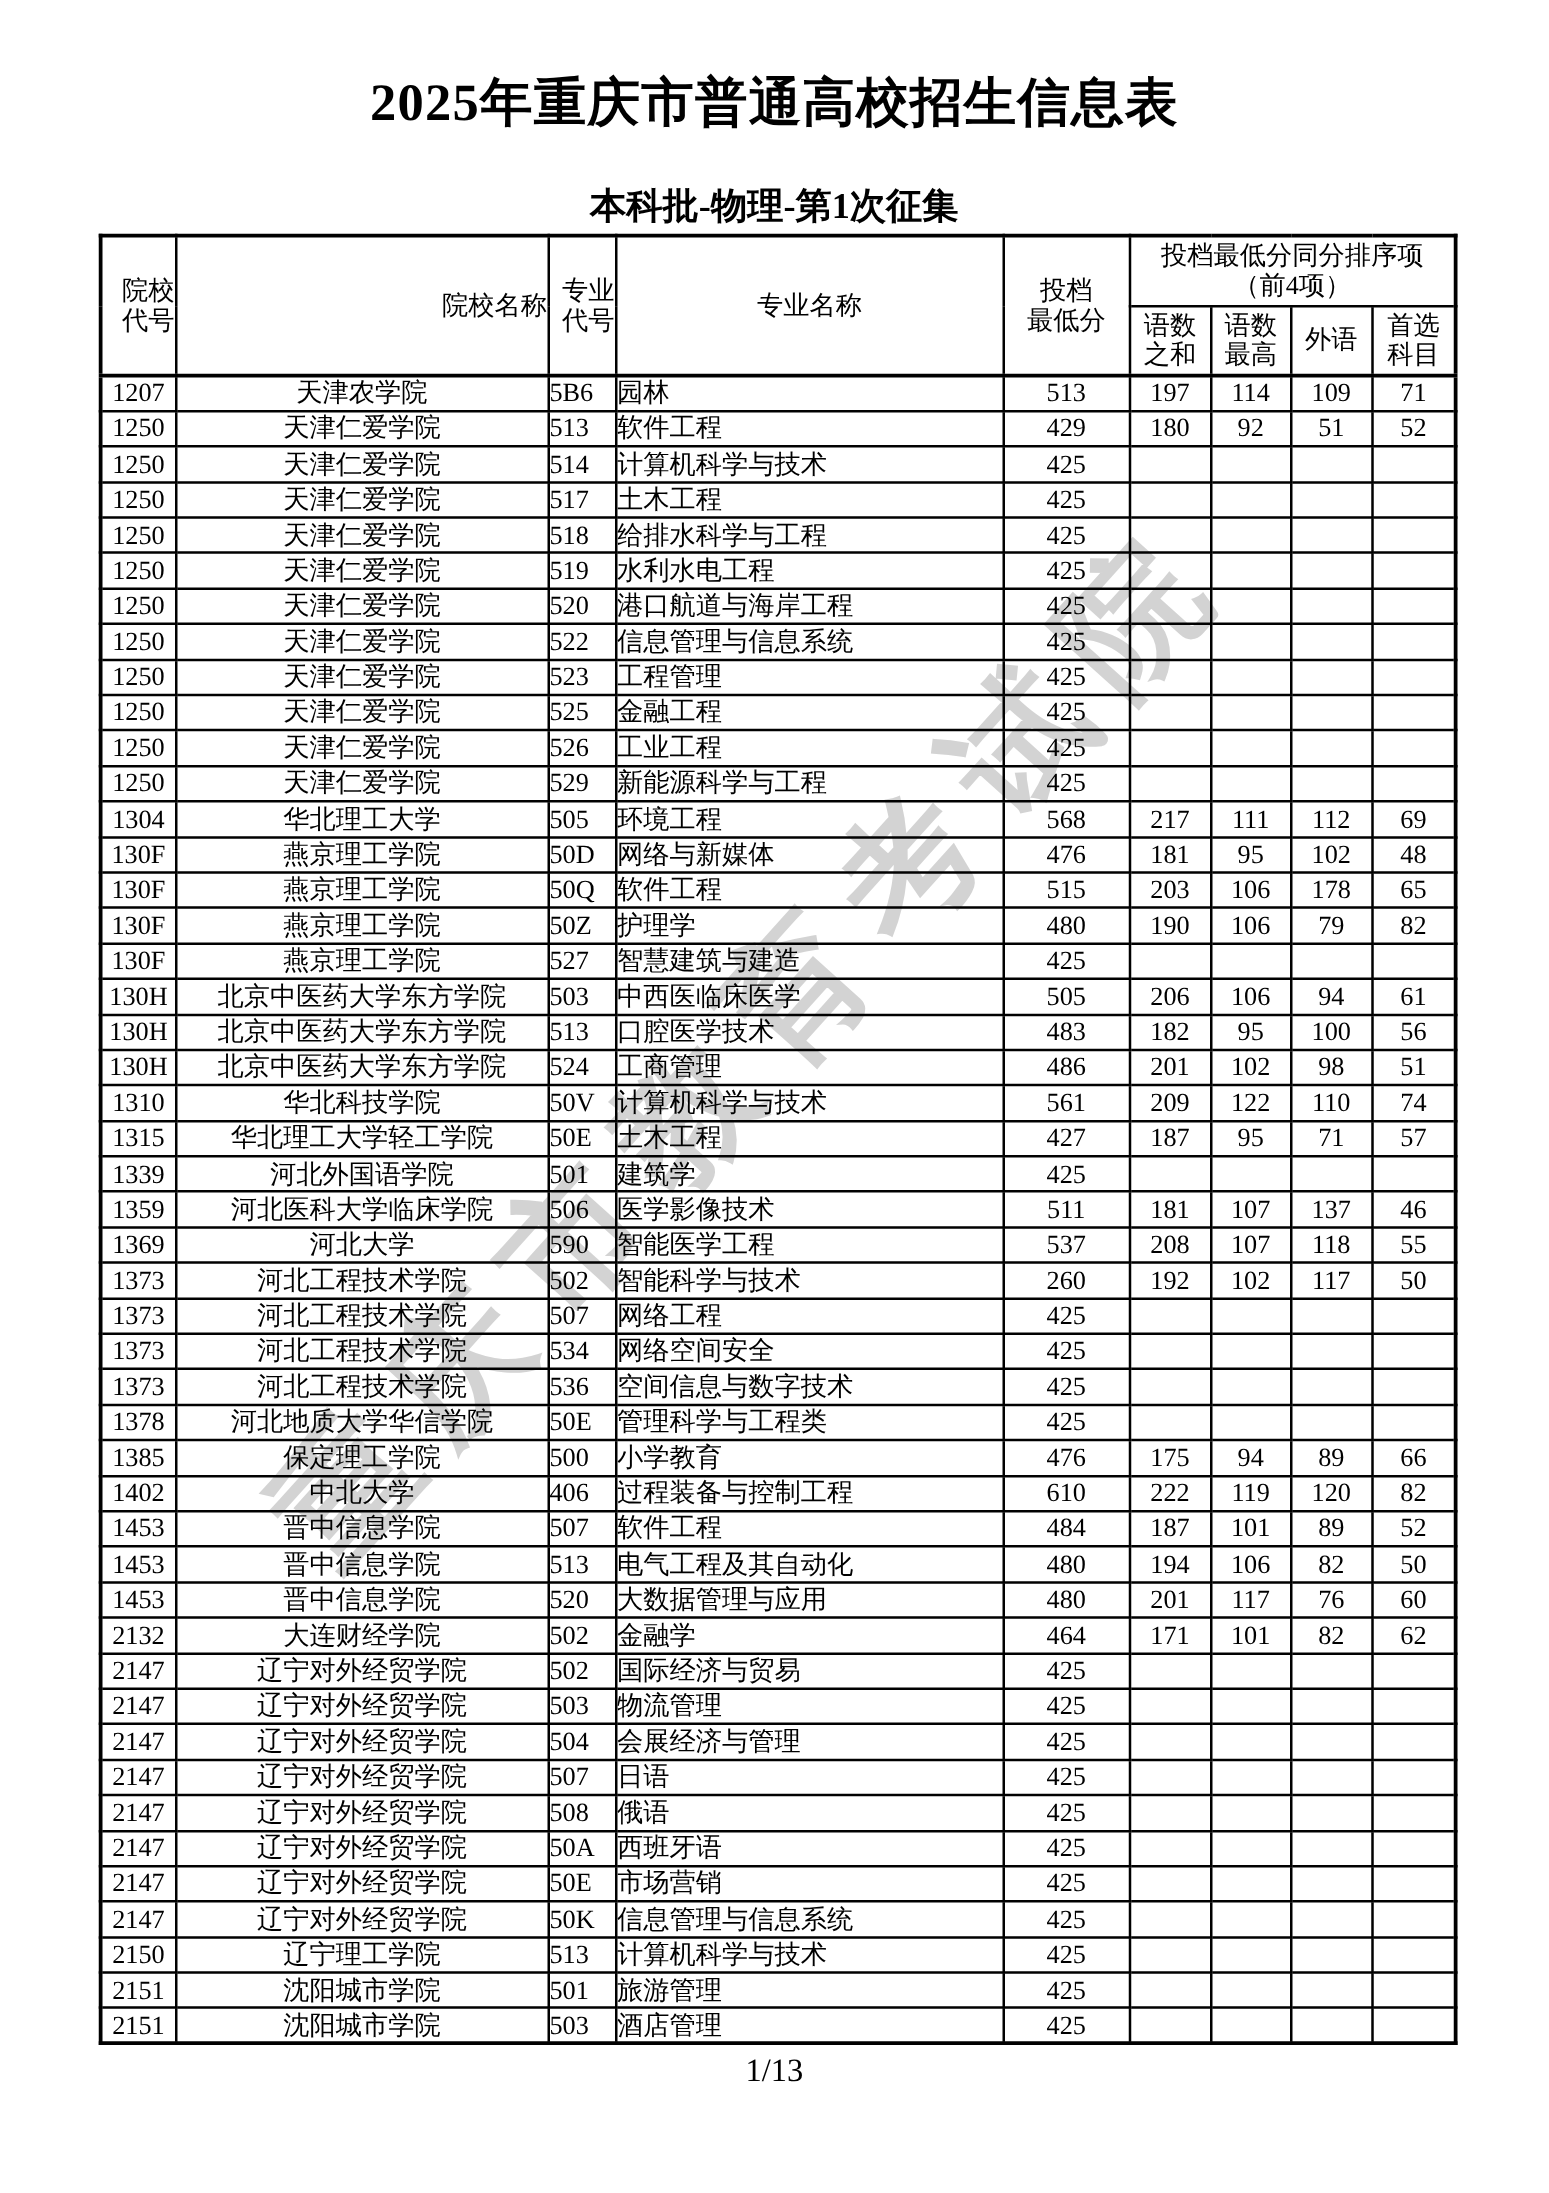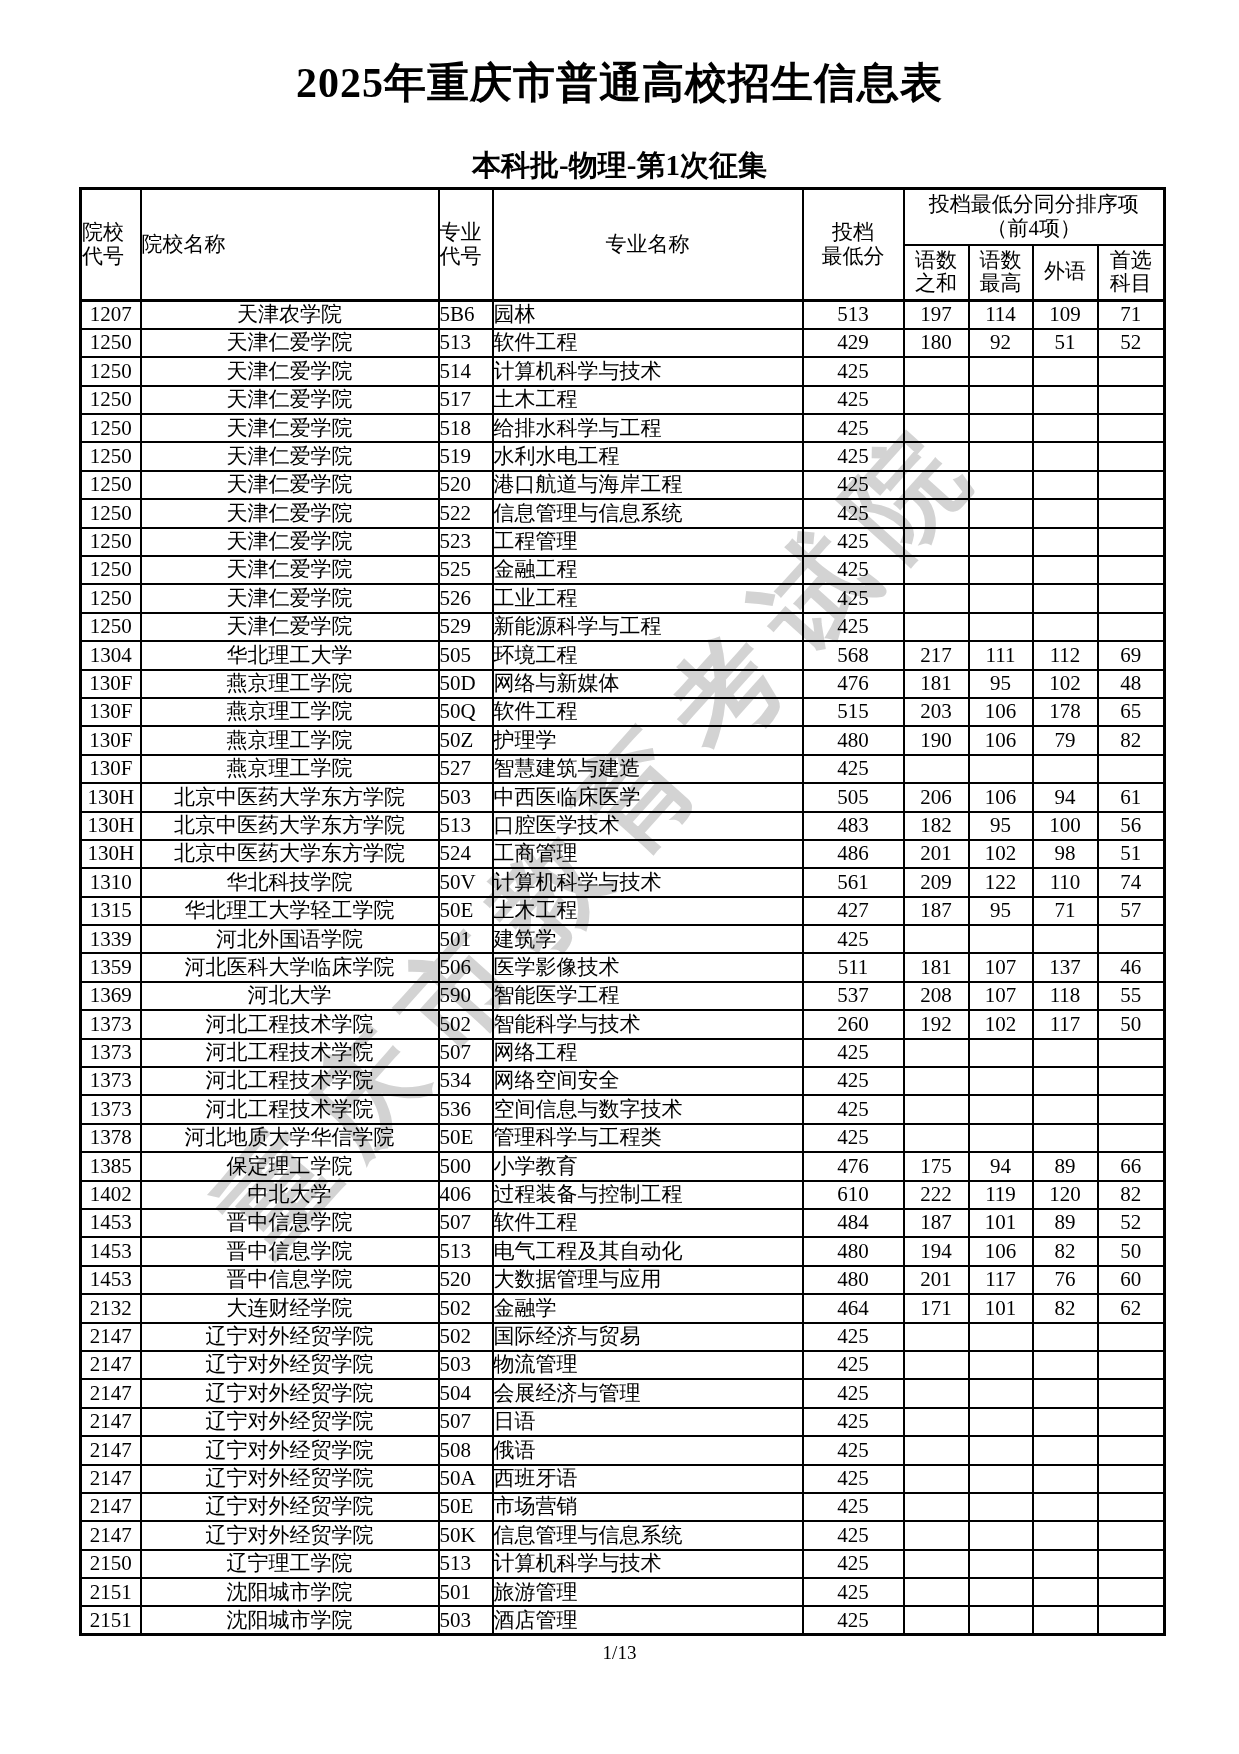--- a/index.html
+++ b/index.html
@@ -85,30 +85,30 @@
   .admission-table thead tr { height: 56px; }
   .admission-table tbody tr { height: 28.4px; }
 
   
   .c0 { text-align: center; padding-left: 3px; }
   .c1 { text-align: center; padding-left: 6px; }
   .c2 { text-align: left; padding-left: 4px; margin-left: 41px; }
   .c3 { text-align: left; padding-left: 8px; }
   .c4, .c5, .c6, .c7, .c8 { text-align: center; }
 
-  .th-left  { text-align: left; padding-left: 4px; margin-top: 44px; }
+  .th-left  { text-align: right; padding-left: 4px; margin-top: 44px; }
   .th-center { text-align: center; }
 
   .page-footer {
     position: absolute;
     top: 1642px;
     left: 0;
     width: 100%;
     text-align: center;
-    font-size: 19px;
+    font-size: 26px;
     z-index: 1;
   }
 </style>
 </head>
 <body>
 
 <div class="page">
 
   <div class="watermark">重庆市教育考试院</div>
 

